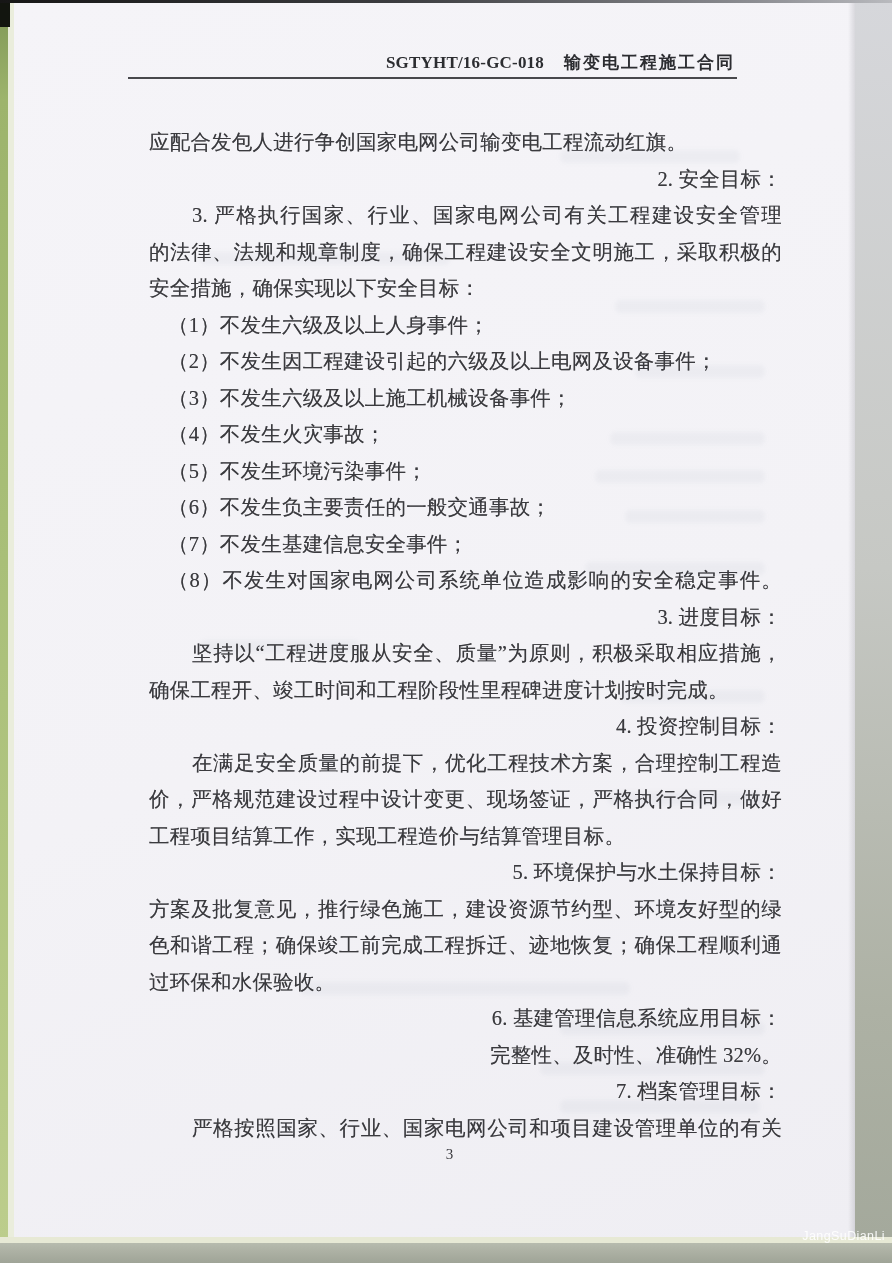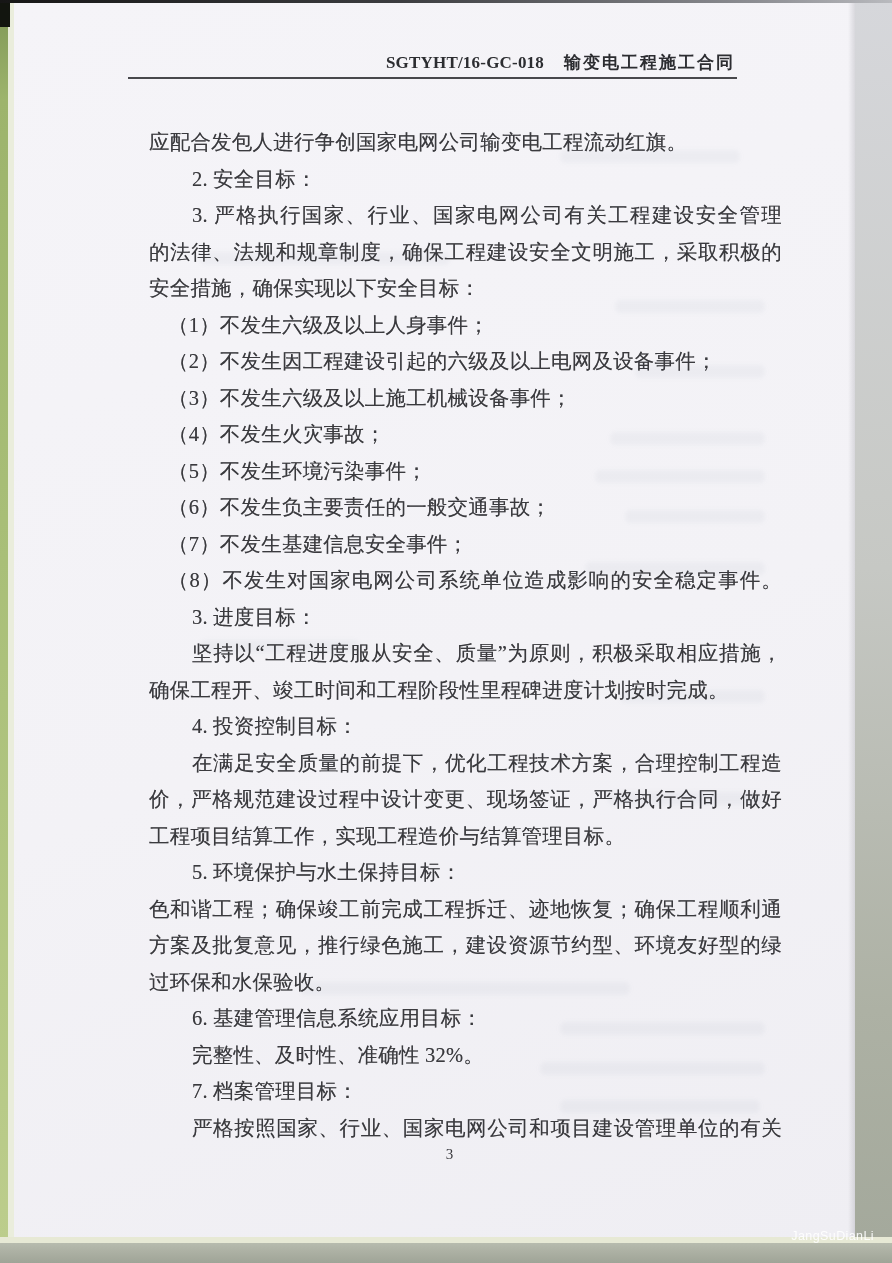--- a/index.html
+++ b/index.html
@@ -66,30 +66,30 @@
   
   .textblock{
     position:absolute;left:149px;top:102px;width:633px;
     color:var(--ink,#3a3a3e);
     font-size:20.5px;letter-spacing:.2px;
     text-shadow:0 0 .6px rgba(58,58,62,.55);
     margin-top:22px;
   }
   .ln{height:36.5px;line-height:36.5px;text-align:left;}
   .ln.just{text-align:justify;text-align-last:justify;}
-  .ln.ind-para{text-indent:43px;}
+  .ln.ind-para{text-indent:43px;text-align:right;}
   .ln.ind-item{text-indent:19px;}
   
   .pagenum{
     position:absolute;left:133px;top:1146px;width:633px;
     text-align:center;font-size:15px;color:var(--ink,#3a3a3e);
   }
   
   .watermark{
-    position:absolute;right:18px;top:1229px;
+    position:absolute;right:7px;top:1229px;
     font-family:"Liberation Sans","DejaVu Sans",sans-serif;
     font-size:12.5px;letter-spacing:.4px;
     color:rgba(255,255,255,.9);z-index:6;
   }
   
   .ghost{
     position:absolute;height:13px;border-radius:6px;
     background:rgba(115,125,150,.055);filter:blur(2px);
   }
   .g1{left:560px;top:150px;width:180px;}
@@ -157,22 +157,22 @@
     <div class="ln ind-item">（7）不发生基建信息安全事件；</div>
     <div class="ln just ind-item">（8）不发生对国家电网公司系统单位造成影响的安全稳定事件。</div>
     <div class="ln ind-para">3. 进度目标：</div>
     <div class="ln just ind-para">坚持以“工程进度服从安全、质量”为原则，积极采取相应措施，</div>
     <div class="ln">确保工程开、竣工时间和工程阶段性里程碑进度计划按时完成。</div>
     <div class="ln ind-para">4. 投资控制目标：</div>
     <div class="ln just ind-para">在满足安全质量的前提下，优化工程技术方案，合理控制工程造</div>
     <div class="ln just">价，严格规范建设过程中设计变更、现场签证，严格执行合同，做好</div>
     <div class="ln">工程项目结算工作，实现工程造价与结算管理目标。</div>
     <div class="ln ind-para">5. 环境保护与水土保持目标：</div>
+    <div class="ln just">方案及批复意见，推行绿色施工，建设资源节约型、环境友好型的绿</div>
     <div class="ln just">色和谐工程；确保竣工前完成工程拆迁、迹地恢复；确保工程顺利通</div>
-    <div class="ln just">方案及批复意见，推行绿色施工，建设资源节约型、环境友好型的绿</div>
     <div class="ln">过环保和水保验收。</div>
     <div class="ln ind-para">6. 基建管理信息系统应用目标：</div>
     <div class="ln ind-para">完整性、及时性、准确性 32%。</div>
     <div class="ln ind-para">7. 档案管理目标：</div>
     <div class="ln just ind-para">严格按照国家、行业、国家电网公司和项目建设管理单位的有关</div>
   </div>
 
 <div class="pagenum">3</div>
 
 <div class="watermark">JangSuDianLi</div>

